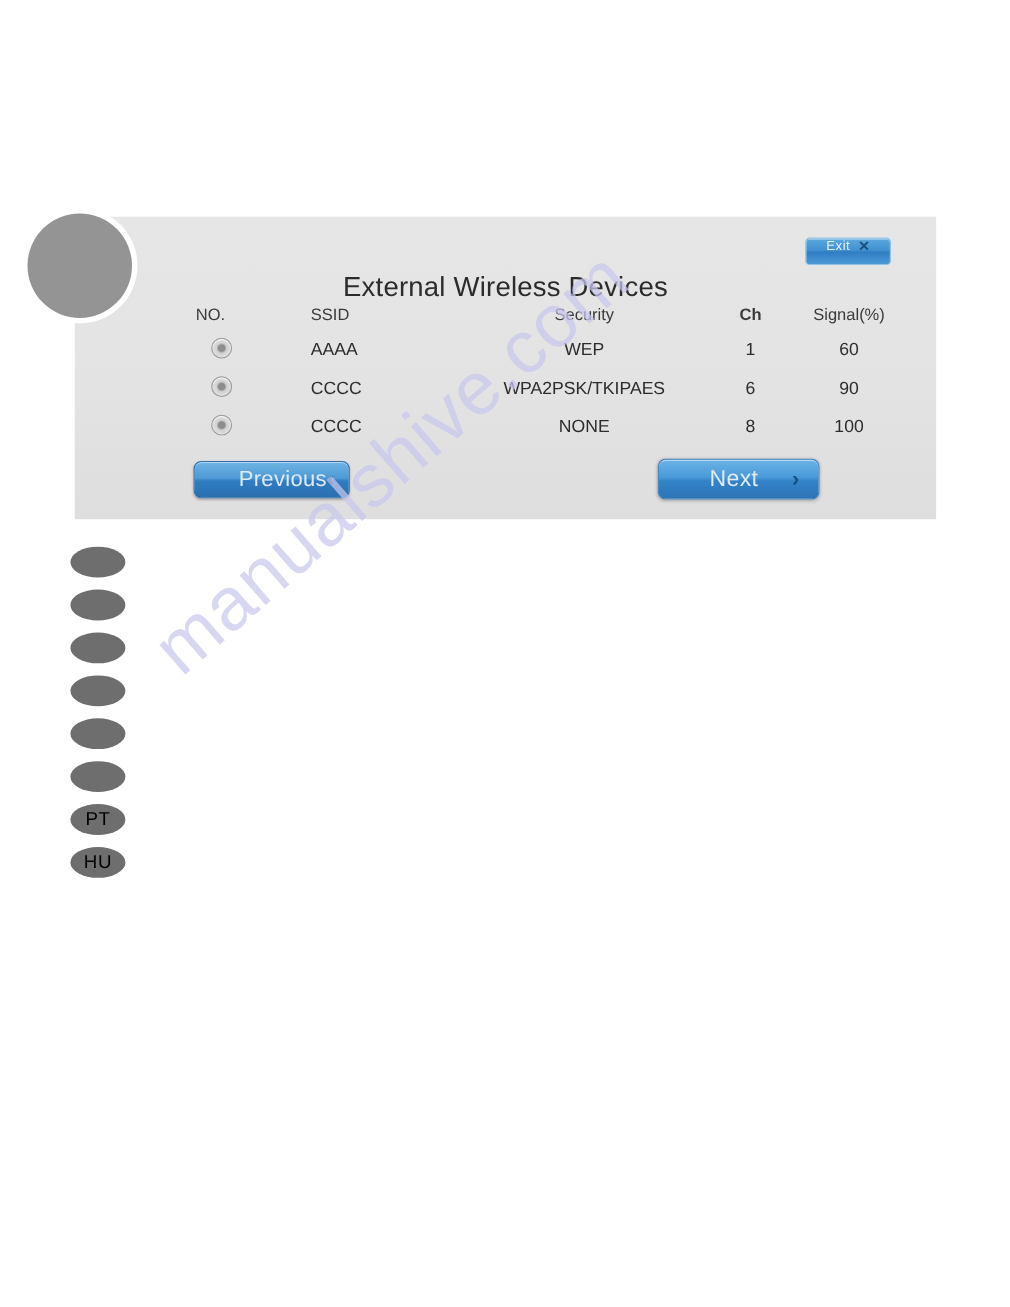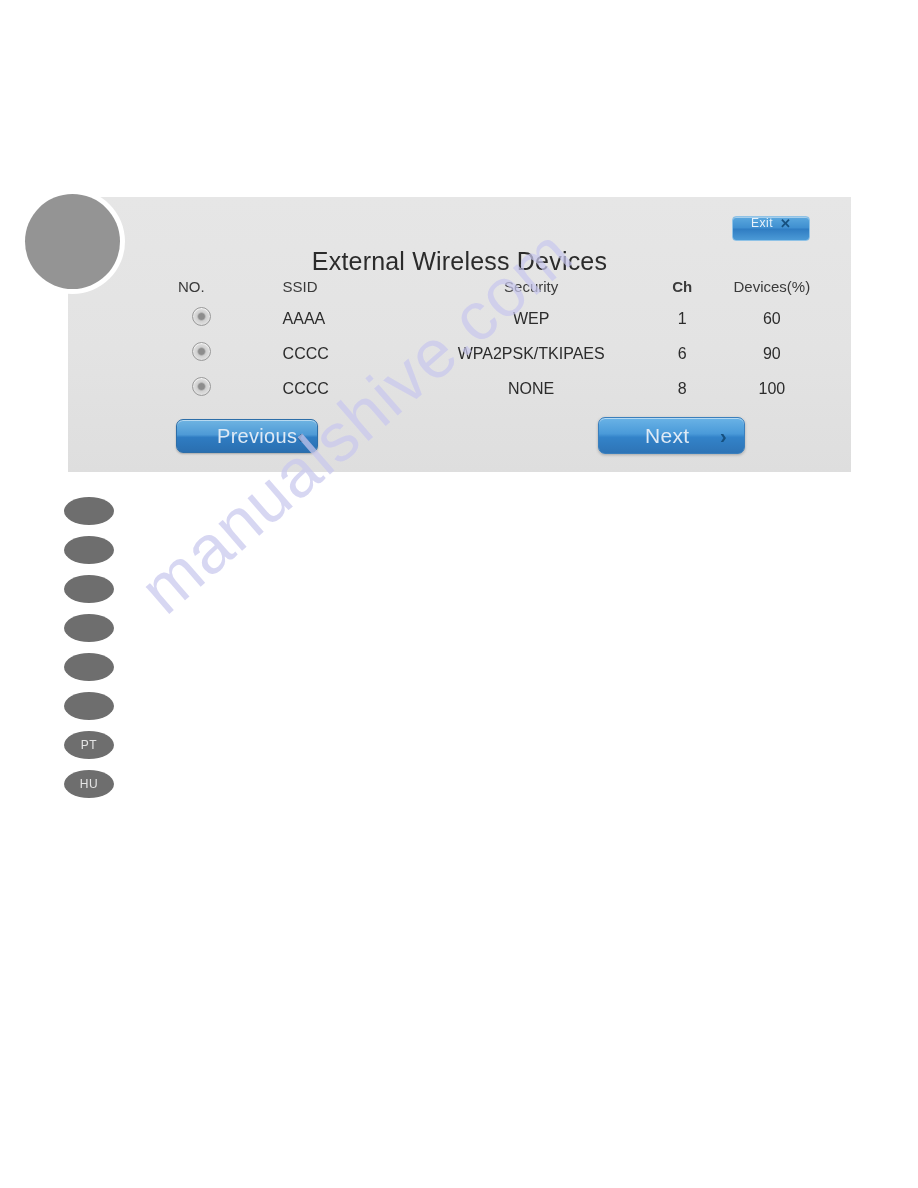--- a/index.html
+++ b/index.html
@@ -210,22 +210,22 @@
   }
   .lang-tab {
     width: 50px;
     height: 28px;
     border-radius: 50%;
     background: #6e6e6e;
     margin-bottom: 11px;
     display: flex;
     align-items: center;
     justify-content: center;
-    color: #e5e5e5;
-    font-size: 12px;
+    color: #000000;
+    font-size: 17px;
     letter-spacing: .5px;
   }
 </style>
 </head>
 <body>
 
 <div id="watermark">manualshive.com</div>
 
 <div id="panel">
 
@@ -236,21 +236,21 @@
 
   <div id="panel-title">External Wireless Devices</div>
 
   <div id="device-table">
 
     <div class="trow header-row">
       <div class="c-no">NO.</div>
       <div class="c-ssid">SSID</div>
       <div class="c-sec">Security</div>
       <div class="c-ch">Ch</div>
-      <div class="c-sig">Devices(%)</div>
+      <div class="c-sig">Signal(%)</div>
     </div>
 
     <div class="trow data-row">
       <div class="c-no">
         <span class="radio"></span>
       </div>
       <div class="c-ssid">AAAA</div>
       <div class="c-sec">WEP</div>
       <div class="c-ch">1</div>
       <div class="c-sig">60</div>

